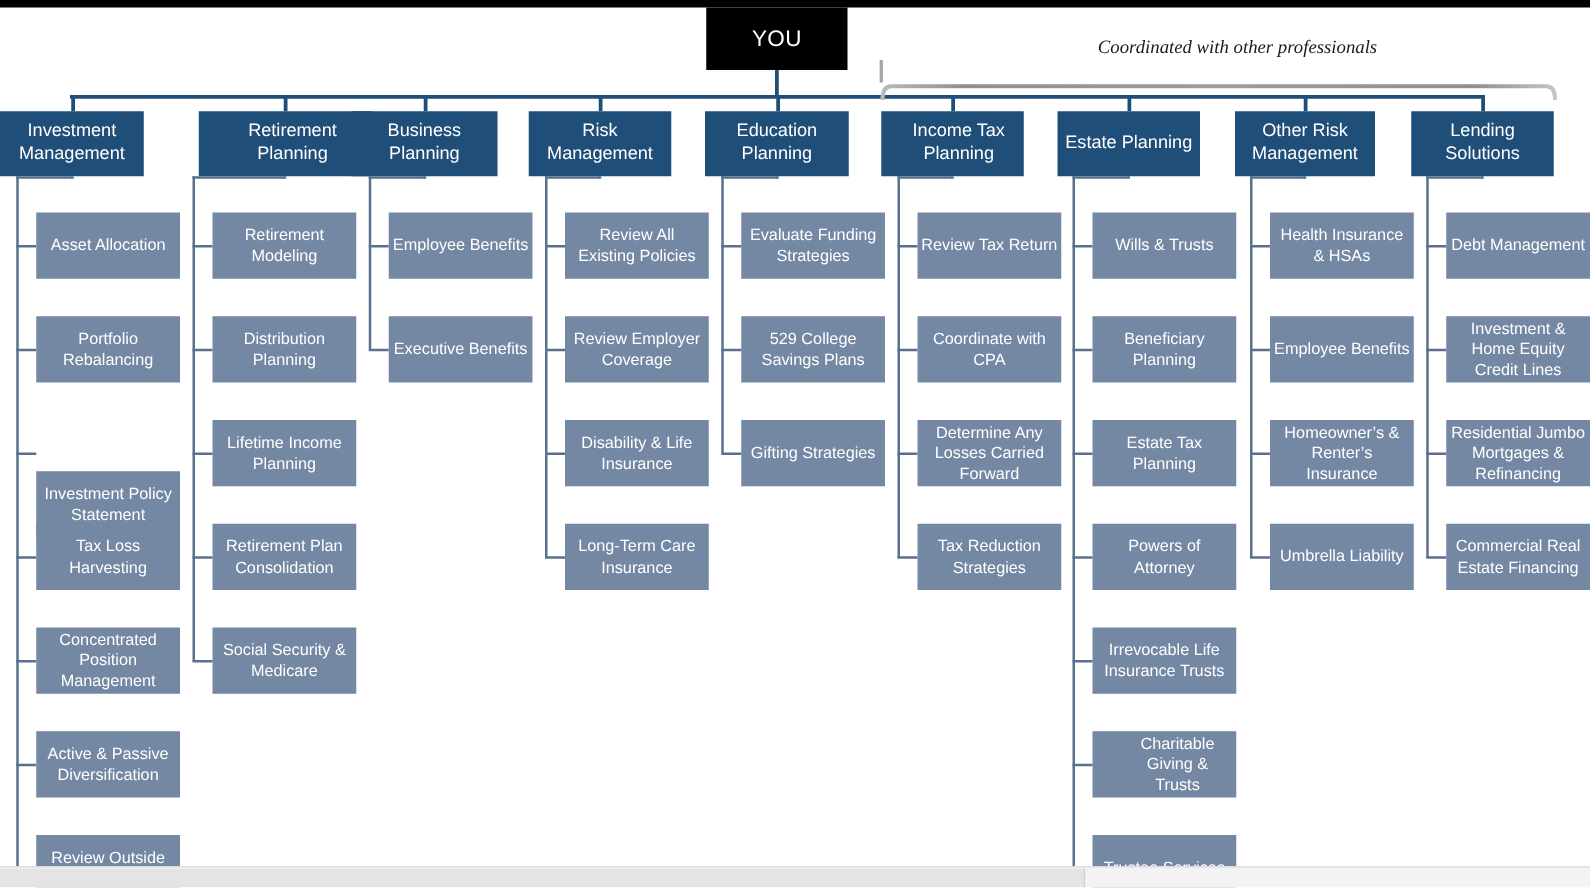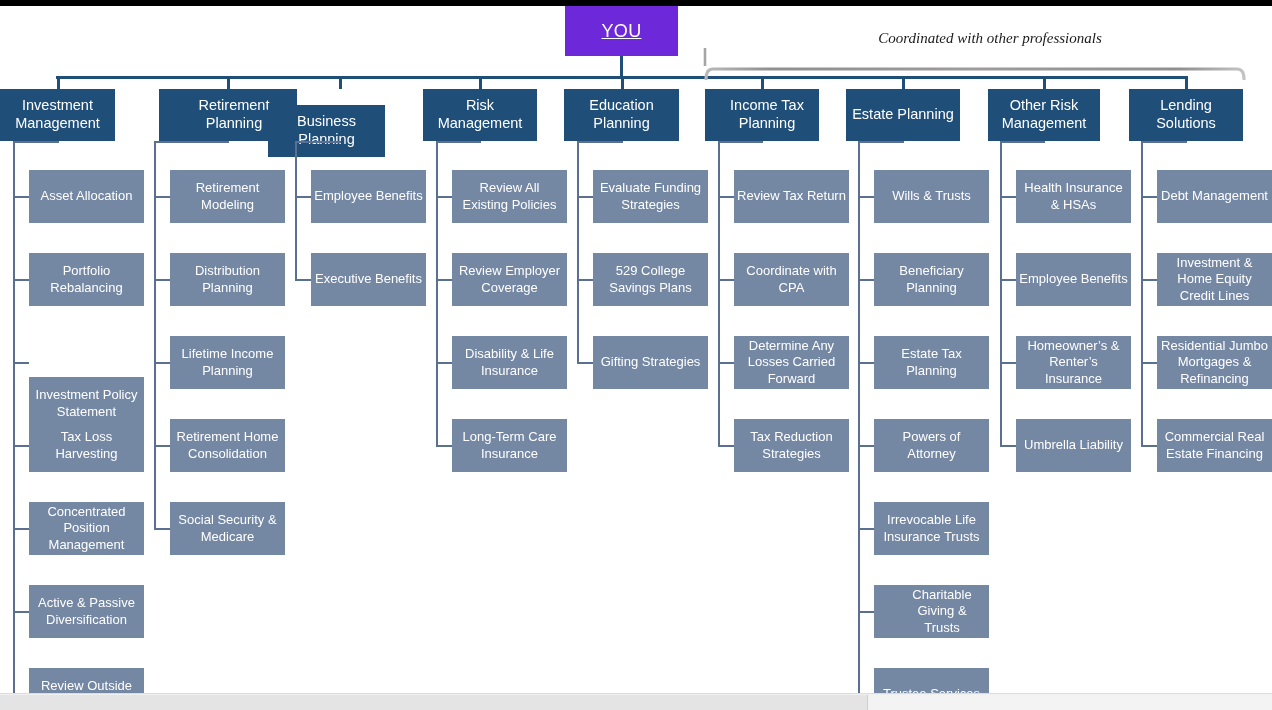--- a/index.html
+++ b/index.html
@@ -25,28 +25,27 @@
     left: 0; top: 0;
     width: 1272px; height: 6px;
     background: #000000;
   }
 
   
   .you-box {
     position: absolute;
     left: 565px; top: 6px;
     width: 113px; height: 50px;
-    background: #6d28d9;
+    background: #000000;
     color: #ffffff;
     display: flex;
     align-items: center;
     justify-content: center;
     font-size: 18px;
     letter-spacing: 0.3px;
-    text-decoration: underline;
   }
   .you-stem {
     position: absolute;
     left: 620px; top: 56px;
     width: 3px; height: 22px;
     background: #1F4E79;
   }
 
   
   .hbus {
@@ -237,27 +236,27 @@
       <div class="stub" style="left: 154px; top: 279px; width: 16px;"></div>
       <div class="item" style="left: 170px; top: 253px; width: 115px; height: 53px;">
         <span>Distribution Planning</span>
       </div>
       <div class="stub" style="left: 154px; top: 362px; width: 16px;"></div>
       <div class="item" style="left: 170px; top: 336px; width: 115px; height: 53px;">
         <span>Lifetime Income Planning</span>
       </div>
       <div class="stub" style="left: 154px; top: 445px; width: 16px;"></div>
       <div class="item" style="left: 170px; top: 419px; width: 115px; height: 53px;">
-        <span>Retirement Home Consolidation</span>
+        <span>Retirement Plan Consolidation</span>
       </div>
       <div class="stub" style="left: 154px; top: 528px; width: 16px;"></div>
       <div class="item" style="left: 170px; top: 502px; width: 115px; height: 53px;">
         <span>Social Security &amp; Medicare</span>
       </div>
-      <div class="col-head" style="left: 268px; width: 117px; margin-top: 16px;">
+      <div class="col-head" style="left: 281px; width: 117px;">
         <span>Business Planning</span>
       </div>
       <div class="spine" style="left: 295px; top: 141px; height: 139px;"></div>
       <div class="spine" style="left: 295px; top: 141px; height: 2px; width: 45px;"></div>
       <div class="spine" style="left: 339px; top: 141px; height: 2px; width: 2px;"></div>
       <div class="stub" style="left: 295px; top: 196px; width: 16px;"></div>
       <div class="item" style="left: 311px; top: 170px; width: 115px; height: 53px;">
         <span>Employee Benefits</span>
       </div>
       <div class="stub" style="left: 295px; top: 279px; width: 16px;"></div>

